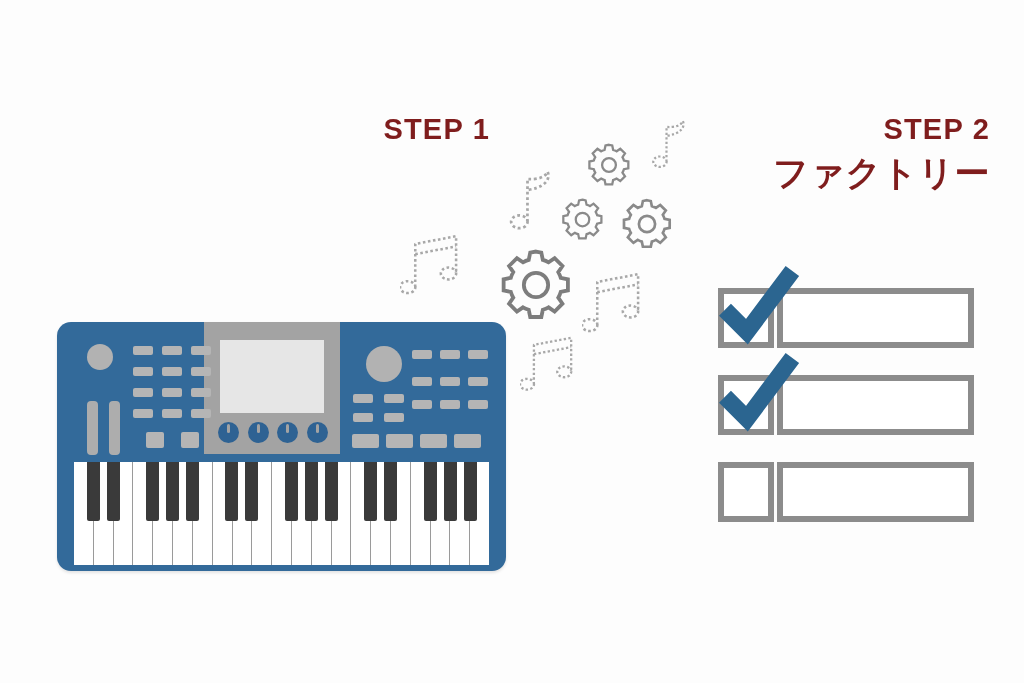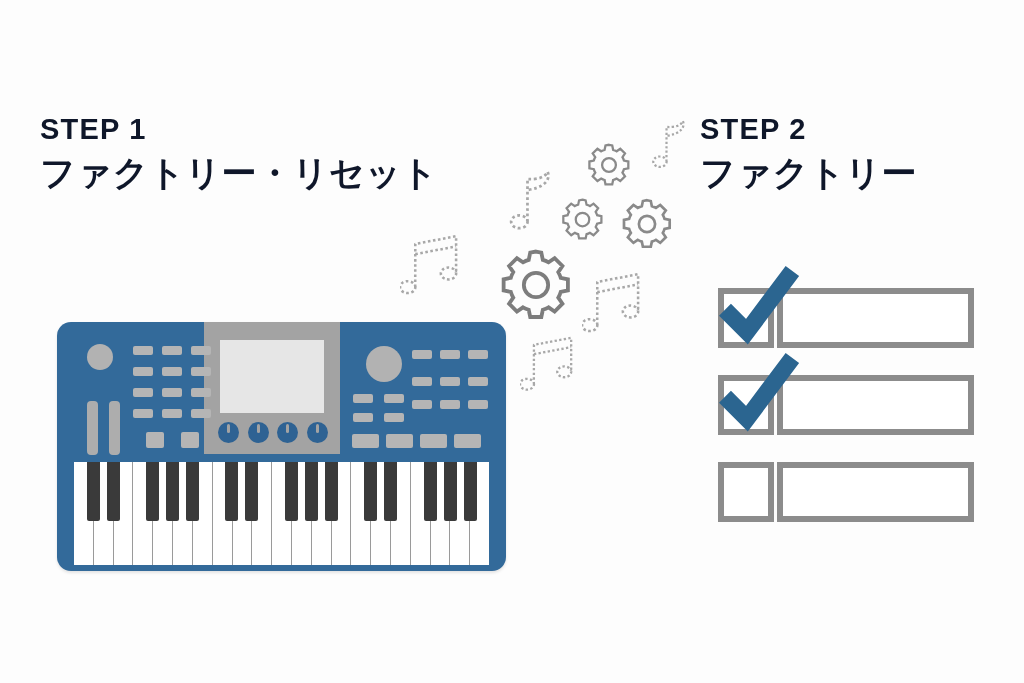--- a/index.html
+++ b/index.html
@@ -16,22 +16,22 @@
   #stage {
     position: relative;
     width: 1024px;
     height: 683px;
     background: #fdfdfd;
   }
 
   
   .step-block {
     position: absolute;
-    text-align: left;
-    color: #0f172a;
+    text-align: right;
+    color: #7f1d1d;
     line-height: 1.18;
     user-select: none;
   }
   .step-eyebrow {
     font-size: 29px;
     font-weight: bold;
     letter-spacing: 1.2px;
     display: block;
   }
   .step-title {
@@ -188,21 +188,20 @@
     pointer-events: none;
   }
 </style>
 </head>
 <body>
 
 <div id="stage">
 
   <div class="step-block" id="step1-block">
     <span class="step-eyebrow">STEP 1</span>
-    <span class="step-title">ファクトリー・リセット</span>
   </div>
 
   <div class="step-block" id="step2-block">
     <span class="step-eyebrow">STEP 2</span>
     <span class="step-title">ファクトリー</span>
   </div>
 
   <svg class="deco" style="left:586px; top:142px;" width="46" height="46" viewBox="0 0 100 100">
     <path d="M50 6 l7 1.5 2 9.5 a34 34 0 0 1 7.5 3.2 l8-5.5 10.3 10.3 -5.5 8 a34 34 0 0 1 3.2 7.5 l9.5 2 0 14.6 -9.5 2 a34 34 0 0 1 -3.2 7.5 l5.5 8 -10.3 10.3 -8-5.5 a34 34 0 0 1 -7.5 3.2 l-2 9.5 -14.6 0 -2-9.5 a34 34 0 0 1 -7.5-3.2 l-8 5.5 -10.3-10.3 5.5-8 a34 34 0 0 1 -3.2-7.5 l-9.5-2 0-14.6 9.5-2 a34 34 0 0 1 3.2-7.5 l-5.5-8 10.3-10.3 8 5.5 a34 34 0 0 1 7.5-3.2 l2-9.5 z" fill="none" stroke="#8a8a8a" stroke-width="5"></path>
     <circle cx="50" cy="50" r="15" fill="none" stroke="#8a8a8a" stroke-width="5"></circle>

